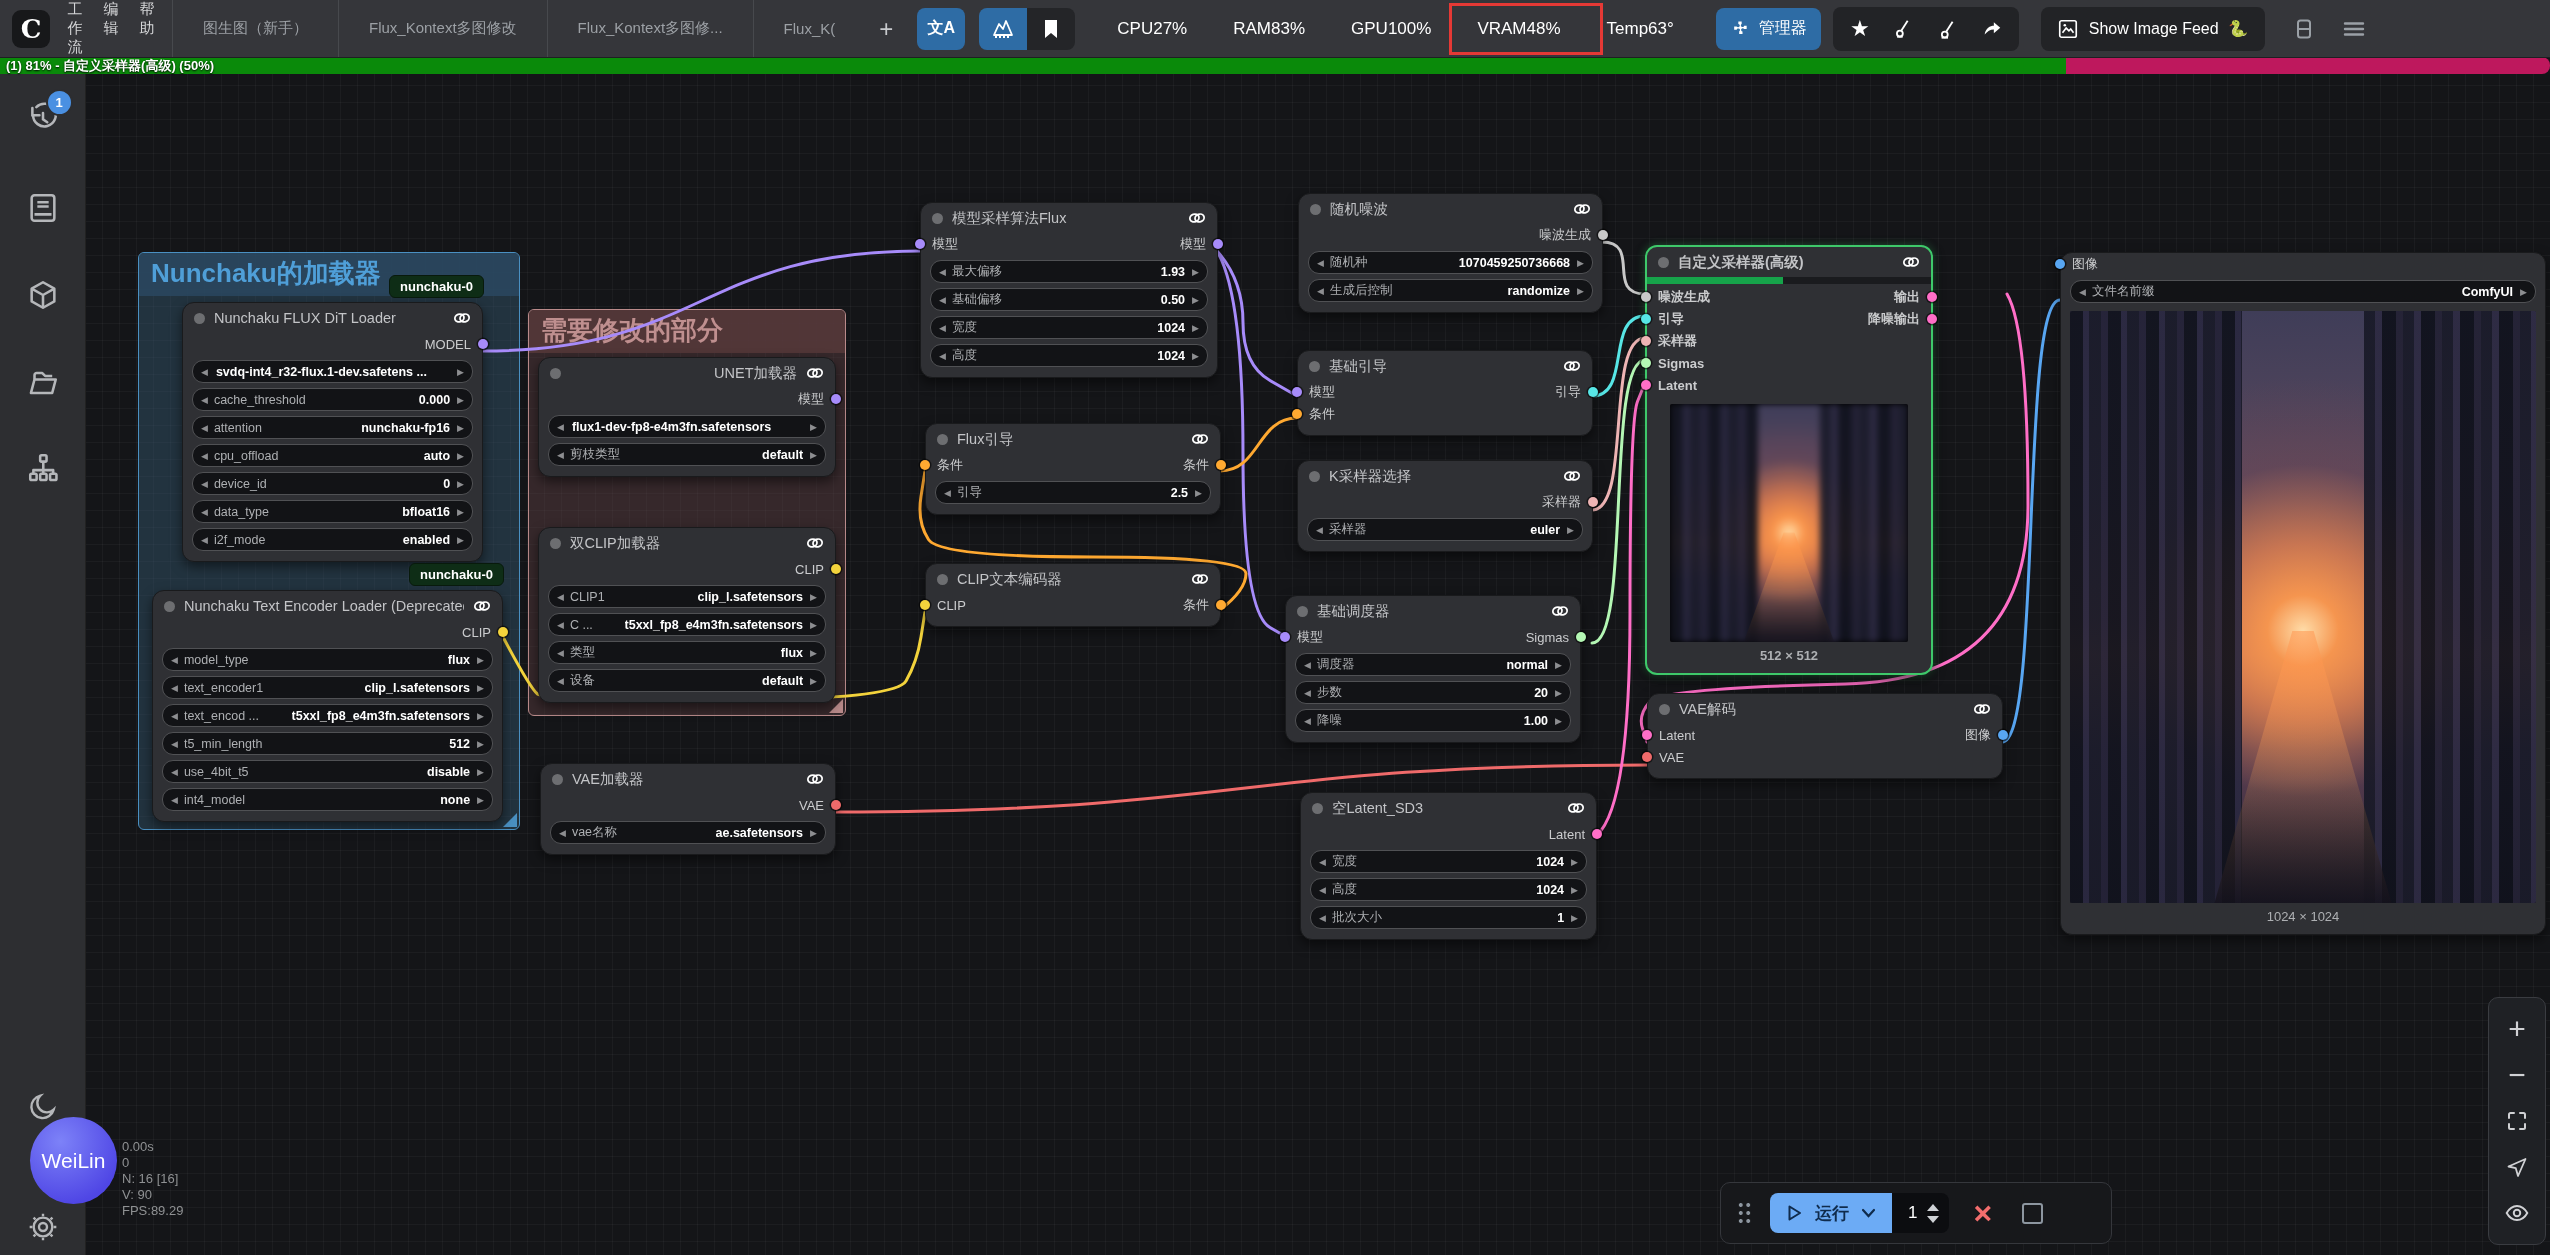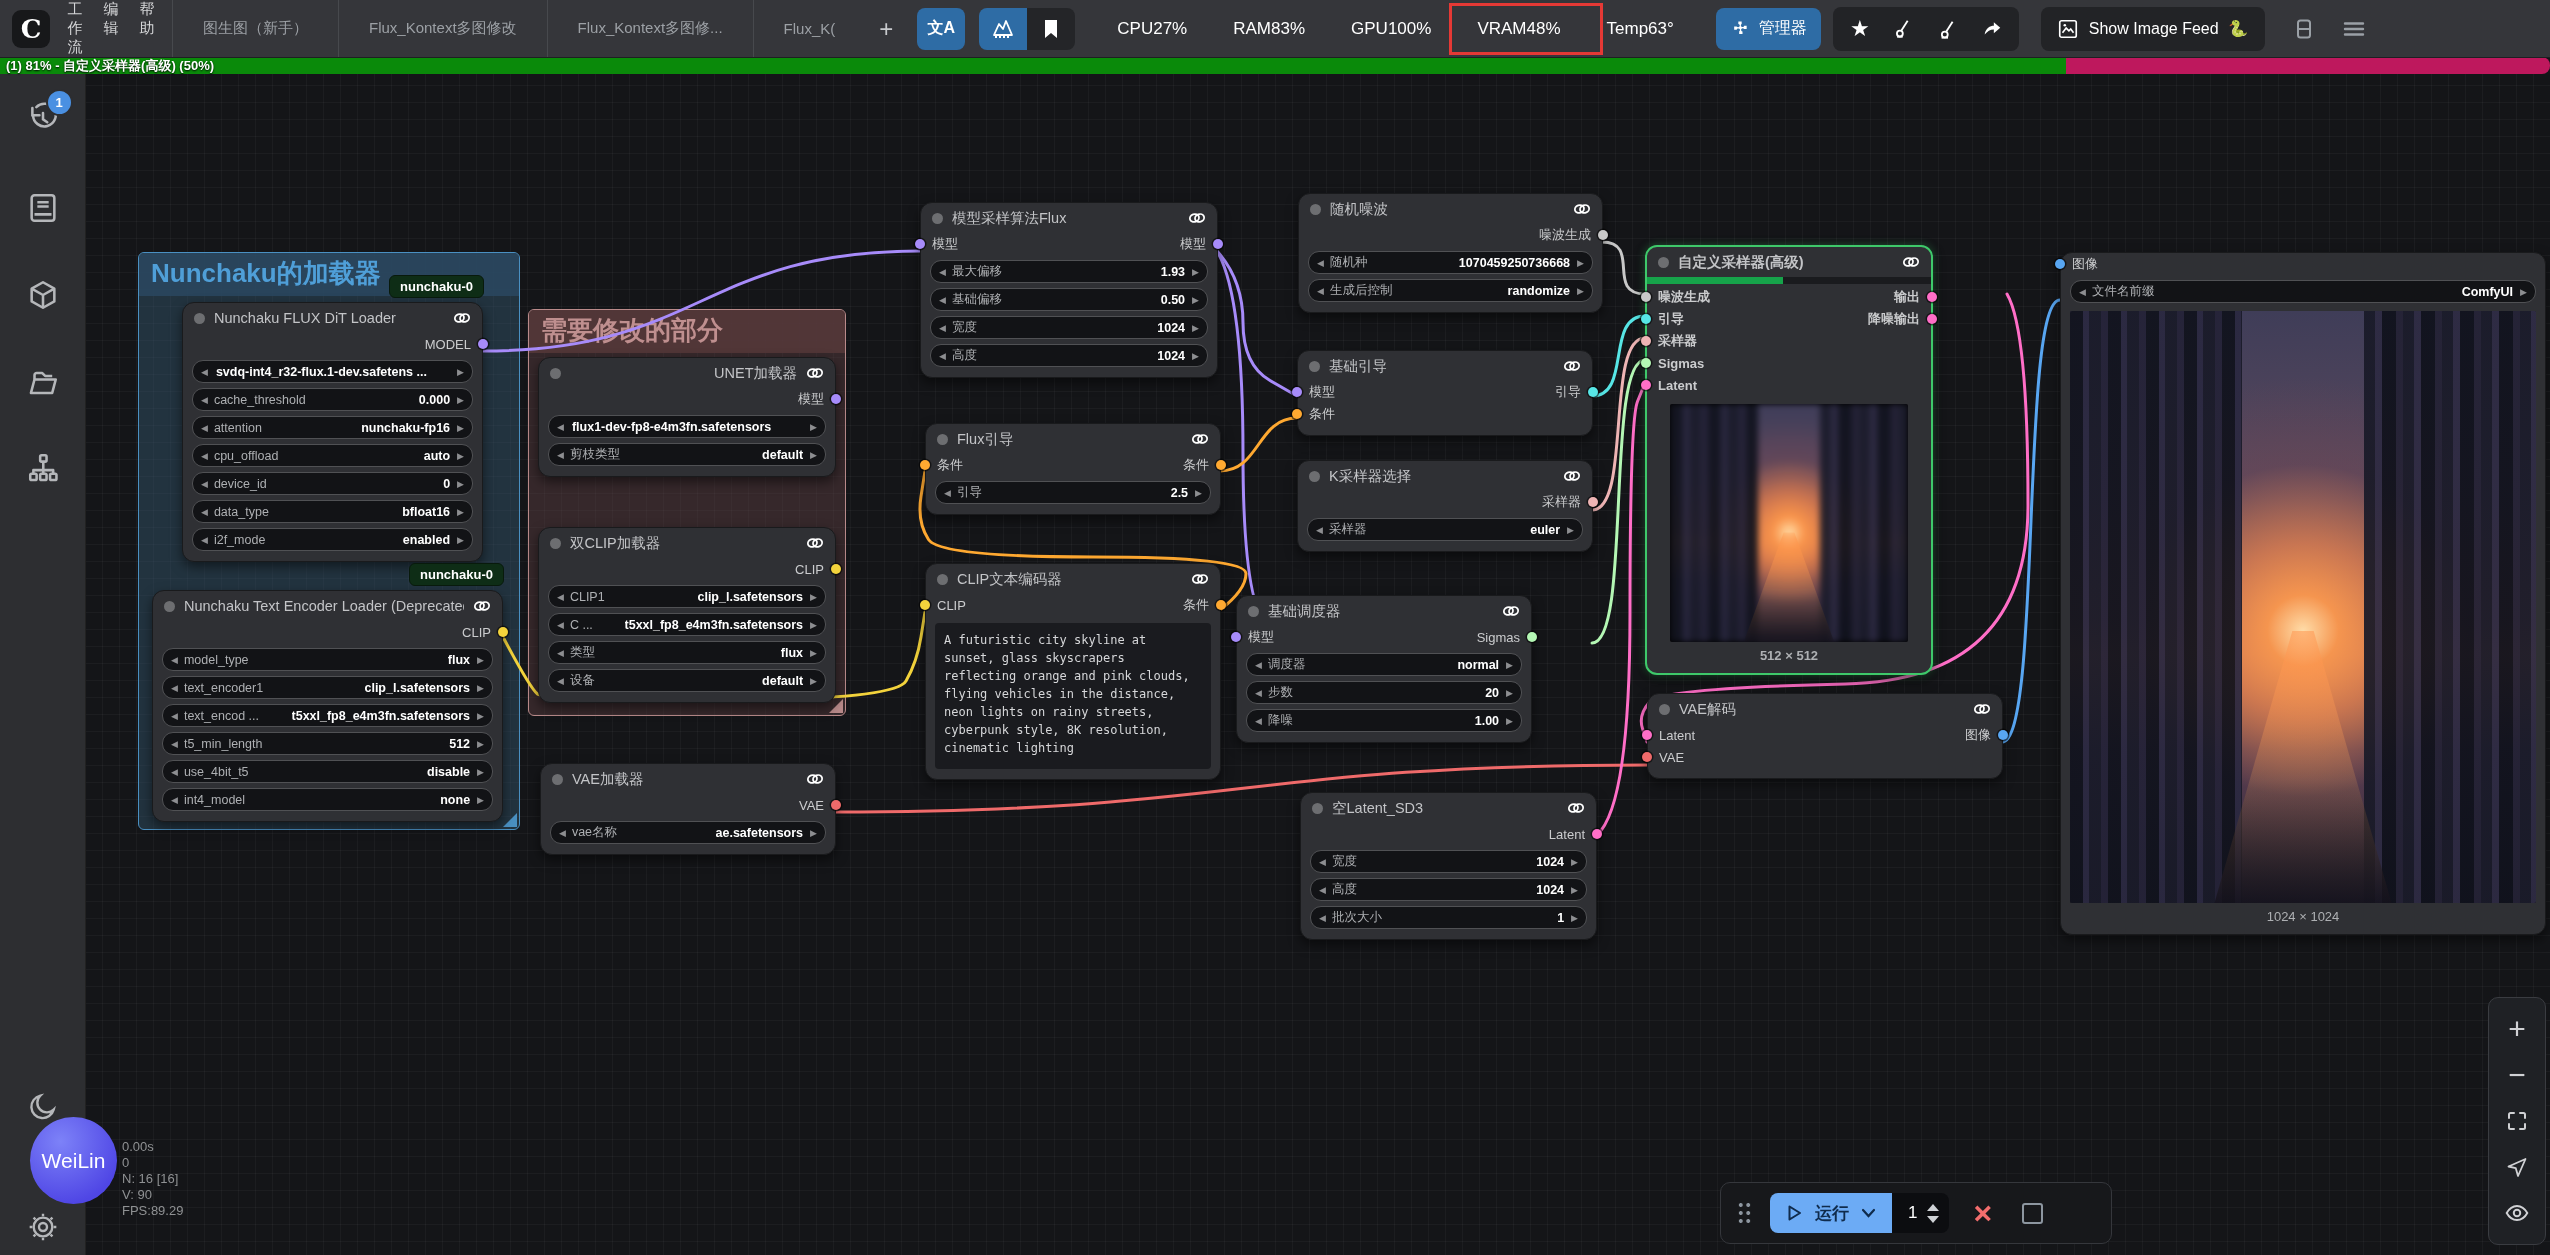--- a/index.html
+++ b/index.html
@@ -439,21 +439,20 @@
       <div class="srow">
         <div class="sin">
           <span class="sdot" style="background: rgb(243, 211, 60);"></span>
           <span>CLIP</span>
         </div>
         <div class="sout">
           <span>条件</span>
           <span class="sdot" style="background: rgb(255, 169, 49);"></span>
         </div>
       </div>
-      <div class="wtext" style="height: 146px;">A futuristic city skyline at sunset, glass skyscrapers reflecting orange and pink clouds, flying vehicles in the distance, neon lights on rainy streets, cyberpunk style, 8K resolution, cinematic lighting</div>
     </div>
     <div class="node" style="left: 1298px; top: 193px; width: 305px;">
       <div class="ntitle">
         <div class="cdot"></div>
         <span class="ttext">随机噪波</span>
         <span class="chain">
           <svg width="18" height="14" viewBox="0 0 21 16" fill="none" stroke="#fff" stroke-width="2.1">
             <ellipse cx="7.5" cy="8" rx="5.4" ry="4.5" transform="rotate(-20 7.5 8)"></ellipse>
             <ellipse cx="13.5" cy="8" rx="5.4" ry="4.5" transform="rotate(-20 13.5 8)"></ellipse>
           </svg>
@@ -523,21 +522,21 @@
           <span class="sdot" style="background: rgb(238, 180, 180);"></span>
         </div>
       </div>
       <div class="wpill">
         <span class="warr">◀</span>
         <span class="wlbl">采样器</span>
         <span class="wval">euler</span>
         <span class="warr">▶</span>
       </div>
     </div>
-    <div class="node" style="left: 1236px; top: 595px; width: 296px;">
+    <div class="node" style="left: 1285px; top: 595px; width: 296px;">
       <div class="ntitle">
         <div class="cdot"></div>
         <span class="ttext">基础调度器</span>
         <span class="chain">
           <svg width="18" height="14" viewBox="0 0 21 16" fill="none" stroke="#fff" stroke-width="2.1">
             <ellipse cx="7.5" cy="8" rx="5.4" ry="4.5" transform="rotate(-20 7.5 8)"></ellipse>
             <ellipse cx="13.5" cy="8" rx="5.4" ry="4.5" transform="rotate(-20 13.5 8)"></ellipse>
           </svg>
         </span>
       </div>

